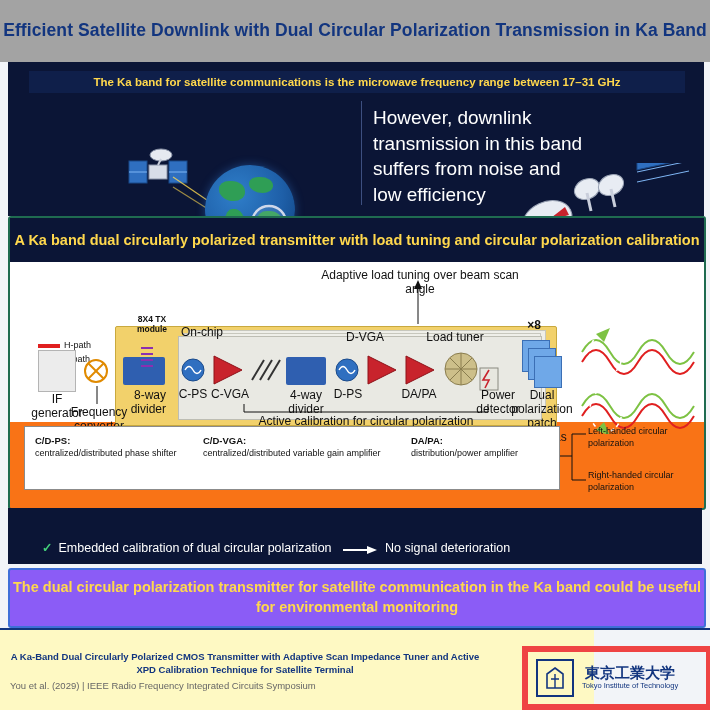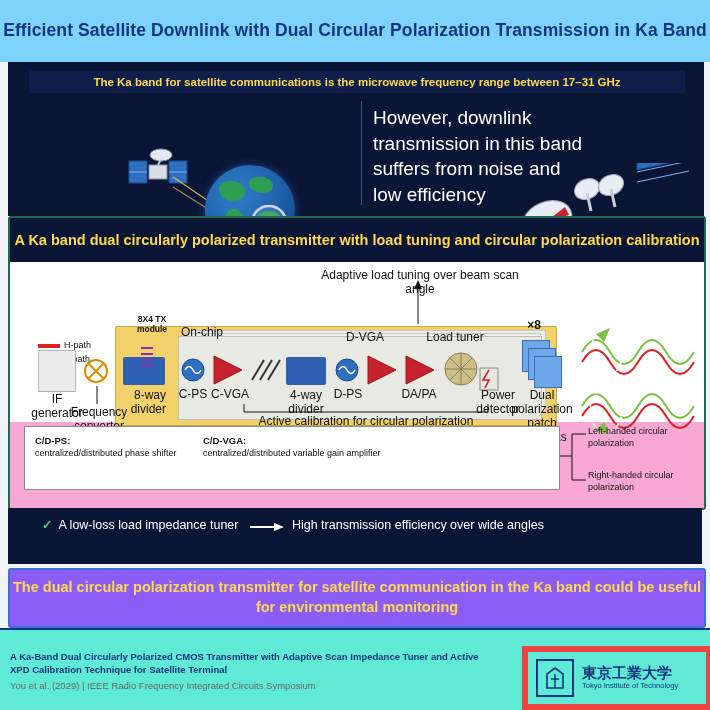--- a/index.html
+++ b/index.html
@@ -1,40 +1,40 @@
 <!DOCTYPE html>
 <html><head>
 <meta charset="utf-8">
 <style>
   html,body{margin:0;padding:0;}
   body{width:710px;height:710px;background:#ffffff;font-family:"Liberation Sans",sans-serif;overflow:hidden;}
   .page{position:relative;width:710px;height:710px;background:#f2f4f8;}
 
   
-  .title-bar{position:absolute;left:0;top:0;width:710px;height:62px;background:#7dd3fc;display:flex;align-items:center;justify-content:center;}
+  .title-bar{position:absolute;left:0;top:0;width:710px;height:62px;background:#a3a3a3;display:flex;align-items:center;justify-content:center;}
   .title{font-size:17.5px;font-weight:bold;color:#12357f;text-align:center;line-height:1.35;letter-spacing:.1px;}
 
   
   .hero{position:absolute;left:8px;top:62px;width:694px;height:152px;background:#0b1536;border:1px solid #0b1536;}
   .hero-banner{position:absolute;left:20px;top:8px;width:656px;height:22px;background:#0f1f4a;display:flex;align-items:center;justify-content:center;}
   .hero-banner span{color:#ffd84d;font-size:11.5px;font-weight:bold;}
   .hero-left{position:absolute;left:16px;top:36px;width:150px;color:#fff;font-size:13px;line-height:1.35;}
   .hero-div{position:absolute;left:352px;top:38px;width:1px;height:104px;background:#3d4f80;}
   .hero-right{position:absolute;left:364px;top:42px;width:220px;color:#fff;font-size:19px;line-height:1.35;}
   .kaband-label{position:absolute;left:618px;top:188px;color:#ffffff;font-size:10.5px;}
   .kaband-arrow{position:absolute;left:600px;top:170px;width:28px;height:20px;}
 
   
   .earth{position:absolute;left:196px;top:102px;width:90px;height:90px;border-radius:50%;
      background:radial-gradient(circle at 35% 33%, #2f7ec9 0%, #1e5fa8 55%, #0d3c78 100%);
      box-shadow:0 0 10px rgba(60,150,255,.35);}
   .cont{position:absolute;background:#2f9e55;border-radius:40% 55% 45% 60%;}
 
   
-  .panel{position:absolute;left:8px;top:216px;width:694px;height:290px;background:#f9a8d4;border:2px solid #1f6b50;border-radius:3px;}
+  .panel{position:absolute;left:8px;top:216px;width:694px;height:290px;background:#f97316;border:2px solid #1f6b50;border-radius:3px;}
   .panel-head{position:absolute;left:0;top:0;width:694px;height:44px;background:#0b1536;display:flex;align-items:center;justify-content:center;}
   .panel-head span{color:#ffd84d;font-size:14.5px;font-weight:bold;text-align:center;line-height:1.3;}
 
   
   .bd{position:absolute;left:0;top:44px;width:694px;height:160px;background:#fff;}
   .legend-h{position:absolute;left:28px;top:78px;font-size:9px;color:#111;}
   .legend-v{position:absolute;left:28px;top:92px;font-size:9px;color:#111;}
   .swatch{display:inline-block;width:22px;height:4px;vertical-align:middle;margin-right:4px;}
 
   .mod{position:absolute;left:105px;top:64px;width:440px;height:98px;background:#f2d16b;border:1px solid #c9a93e;border-radius:2px;}
@@ -59,21 +59,21 @@
   .checks{position:absolute;left:8px;top:508px;width:694px;height:56px;background:#0b1536;}
   .chk{position:absolute;color:#fff;font-size:12.5px;}
   .chk .tick{color:#43d17a;font-weight:bold;margin-right:6px;}
   .arrow-w{display:inline-block;width:34px;height:10px;position:relative;vertical-align:middle;margin:0 8px;}
 
   
   .concl{position:absolute;left:8px;top:568px;width:694px;height:56px;background:#8b5cf6;border:2px solid #3f6fd8;border-radius:3px;display:flex;align-items:center;justify-content:center;}
   .concl span{color:#ffd84d;font-size:14.5px;font-weight:bold;text-align:center;line-height:1.35;}
 
   
-  .footer{position:absolute;left:0;top:628px;width:710px;height:82px;background:#5eead4;}
+  .footer{position:absolute;left:0;top:628px;width:594px;height:82px;background:#fef9c3;text-align:center;}
   .fline1{position:absolute;left:10px;top:22px;font-size:9.5px;font-weight:bold;color:#12357f;line-height:1.4;width:470px;}
   .fline2{position:absolute;left:10px;top:52px;font-size:9.5px;color:#666;}
   .logo{position:absolute;left:522px;top:18px;width:178px;height:52px;border:6px solid #ef4444;display:flex;align-items:center;}
   .logo-mark{width:34px;height:34px;margin-left:8px;border:2px solid #12357f;display:flex;align-items:center;justify-content:center;}
   .logo-txt{margin-left:8px;line-height:1.15;}
   .logo-jp{font-size:15px;font-weight:bold;color:#12357f;font-family:"DejaVu Sans",sans-serif;}
   .logo-en{font-size:7.5px;color:#12357f;}
   .hr{position:absolute;left:0;top:0;width:710px;height:2px;background:#12357f;}
 </style>
 </head>
@@ -267,39 +267,43 @@
 
     <div class="defs">
       <div class="def" style="left:10px;top:8px;width:150px;">
         <b>C/D-PS:</b><br>
         <span>centralized/distributed phase shifter</span>
       </div>
       <div class="def" style="left:178px;top:8px;width:190px;">
         <b>C/D-VGA:</b><br>
         <span>centralized/distributed variable gain amplifier</span>
       </div>
+      <div class="def" style="left:386px;top:8px;width:160px;">
+        <b>DA/PA:</b><br>
+        <span>distribution/power amplifier</span>
+      </div>
     </div>
 
     <svg style="position:absolute;left:548px;top:206px;" width="30" height="66">
       <path d="M2 32 L14 32 L14 10 L28 10" stroke="#111" fill="none"></path>
       <path d="M14 32 L14 56 L28 56" stroke="#111" fill="none"></path>
     </svg>
     <div class="pol" style="left:578px;top:208px;width:110px;">Left-handed circular polarization</div>
     <div class="pol" style="left:578px;top:252px;width:110px;">Right-handed circular polarization</div>
   </div>
 
   <div class="checks">
-    <div class="chk" style="left:34px;top:9px;">
-      <span class="tick">✓</span><span>A low-loss load impedance tuner</span>
+    <div class="chk" style="left:34px;top:32px;">
+      <span class="tick">✓</span><span>Embedded calibration of dual circular polarization</span>
       <span class="arrow-w">
         <svg width="34" height="10">
             <line x1="0" y1="5" x2="26" y2="5" stroke="#fff" stroke-width="2"></line>
             <polygon points="34,5 24,1 24,9" fill="#fff"></polygon>
           </svg>
-      </span><span>High transmission efficiency over wide angles</span>
+      </span><span>No signal deterioration</span>
     </div>
   </div>
 
   <div class="concl">
     <span>The dual circular polarization transmitter for satellite communication in the Ka band could be useful for environmental monitoring</span>
   </div>
 
   <div class="footer">
     <div class="hr"></div>
     <div class="fline1">A Ka-Band Dual Circularly Polarized CMOS Transmitter with Adaptive Scan Impedance Tuner and Active XPD Calibration Technique for Satellite Terminal</div>

